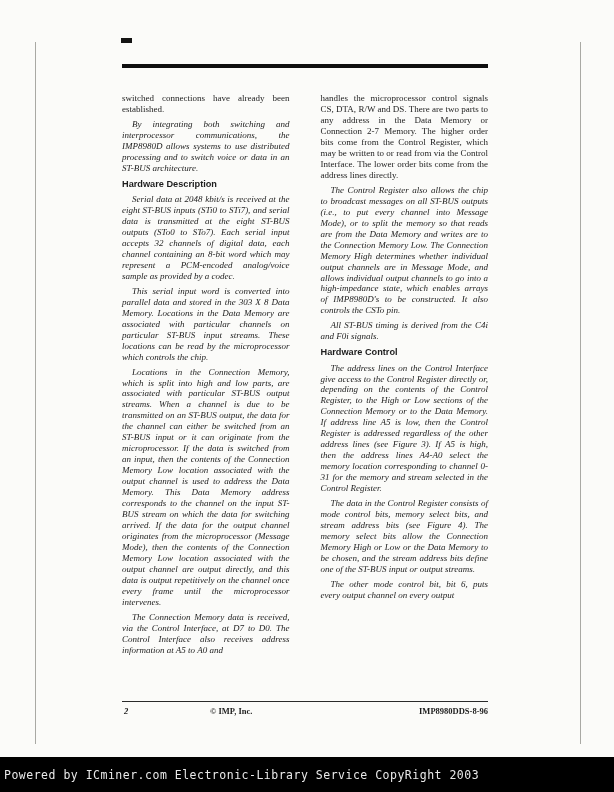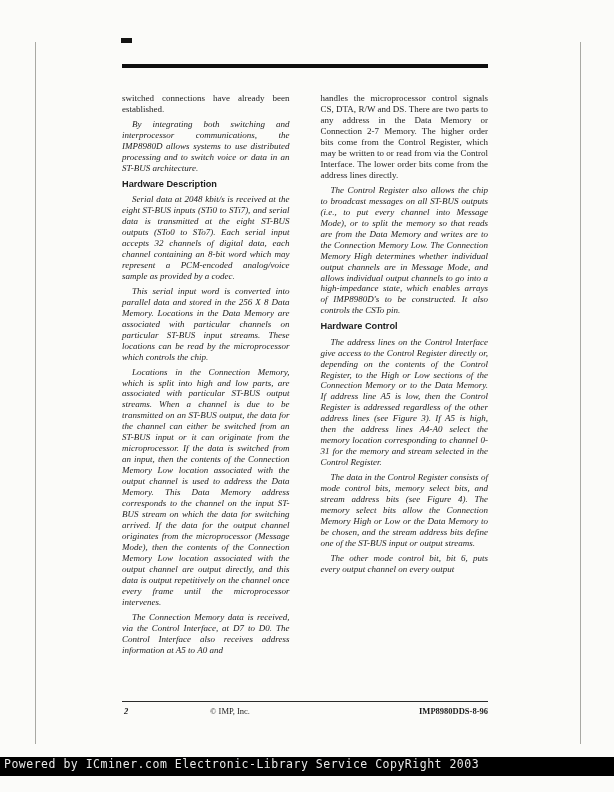--- a/index.html
+++ b/index.html
@@ -42,31 +42,31 @@
     margin: 5px 0 4px 0;
     text-align: left;
   }
 
   .footer {
     position: absolute; left: 122px; top: 701px; width: 366px; height: 18px;
     border-top: 1px solid #2a2a2a;
     font-size: 8.5px; color: #1d1d1d;
   }
   .pageno  { position: absolute; left: 2px;  top: 4px; font-weight: bold; font-style: italic; }
-  .pub     { position: absolute; left: 88px; top: 4px; }
+  .pub     { position: absolute; left: 88px; top: 4px; font-weight: bold; }
   .doccode { position: absolute; right: 0;   top: 4px; font-weight: bold; }
 
   .bottombar {
-    position: absolute; left: 0; top: 757px; width: 614px; height: 19px;
+    position: absolute; left: 0; top: 757px; width: 614px; height: 35px;
     background: #000;
     color: #e9e9e9;
     font-family: "DejaVu Sans Mono", monospace;
     font-size: 11.5px;
     letter-spacing: 0.5px;
-    display: flex; 
+    display: flex; align-items: center;
     padding-left: 4px; box-sizing: border-box;
     white-space: nowrap;
   }
 </style>
 </head>
 <body>
 
 <div class="page">
 
   <div class="tick"></div>
@@ -75,28 +75,29 @@
 
   <div class="header-rule"></div>
 
   <div class="columns">
 
     <div class="col">
       <p class="para">switched connections have already been established.</p>
       <p class="para ind">By integrating both switching and interprocessor communications, the IMP8980D allows systems to use distributed processing and to switch voice or data in an ST-BUS architecture.</p>
       <h2 class="sect">Hardware Description</h2>
       <p class="para ind">Serial data at 2048 kbit/s is received at the eight ST-BUS inputs (STi0 to STi7), and serial data is transmitted at the eight ST-BUS outputs (STo0 to STo7). Each serial input accepts 32 channels of digital data, each channel containing an 8-bit word which may represent a PCM-encoded analog/voice sample as provided by a codec.</p>
-      <p class="para ind">This serial input word is converted into parallel data and stored in the 256 X 8 Data Memory. Locations in the Data Memory are associated with particular channels on particular ST-BUS input streams. These locations can be read by the microprocessor which controls the chip.</p>
+      <p class="para ind">This serial input word is converted into parallel data and stored in the 303 X 8 Data Memory. Locations in the Data Memory are associated with particular channels on particular ST-BUS input streams. These locations can be read by the microprocessor which controls the chip.</p>
       <p class="para ind">Locations in the Connection Memory, which is split into high and low parts, are associated with particular ST-BUS output streams. When a channel is due to be transmitted on an ST-BUS output, the data for the channel can either be switched from an ST-BUS input or it can originate from the microprocessor. If the data is switched from an input, then the contents of the Connection Memory Low location associated with the output channel is used to address the Data Memory. This Data Memory address corresponds to the channel on the input ST-BUS stream on which the data for switching arrived. If the data for the output channel originates from the microprocessor (Message Mode), then the contents of the Connection Memory Low location associated with the output channel are output directly, and this data is output repetitively on the channel once every frame until the microprocessor intervenes.</p>
       <p class="para ind">The Connection Memory data is received, via the Control Interface, at D7 to D0. The Control Interface also receives address information at A5 to A0 and</p>
     </div>
 
     <div class="col">
       <p class="para">handles the microprocessor control signals CS, DTA, R/W and DS. There are two parts to any address in the Data Memory or Connection 2-7 Memory. The higher order bits come from the Control Register, which may be written to or read from via the Control Interface. The lower order bits come from the address lines directly.</p>
       <p class="para ind">The Control Register also allows the chip to broadcast messages on all ST-BUS outputs (i.e., to put every channel into Message Mode), or to split the memory so that reads are from the Data Memory and writes are to the Connection Memory Low. The Connection Memory High determines whether individual output channels are in Message Mode, and allows individual output channels to go into a high-impedance state, which enables arrays of IMP8980D's to be constructed. It also controls the CSTo pin.</p>
+      <p class="para ind">All ST-BUS timing is derived from the C4i and F0i signals.</p>
       <h2 class="sect">Hardware Control</h2>
       <p class="para ind">The address lines on the Control Interface give access to the Control Register directly or, depending on the contents of the Control Register, to the High or Low sections of the Connection Memory or to the Data Memory. If address line A5 is low, then the Control Register is addressed regardless of the other address lines (see Figure 3). If A5 is high, then the address lines A4-A0 select the memory location corresponding to channel 0-31 for the memory and stream selected in the Control Register.</p>
       <p class="para ind">The data in the Control Register consists of mode control bits, memory select bits, and stream address bits (see Figure 4). The memory select bits allow the Connection Memory High or Low or the Data Memory to be chosen, and the stream address bits define one of the ST-BUS input or output streams.</p>
       <p class="para ind">The other mode control bit, bit 6, puts every output channel on every output</p>
     </div>
 
   </div>
 
   <div class="footer">
     <span class="pageno">2</span>

